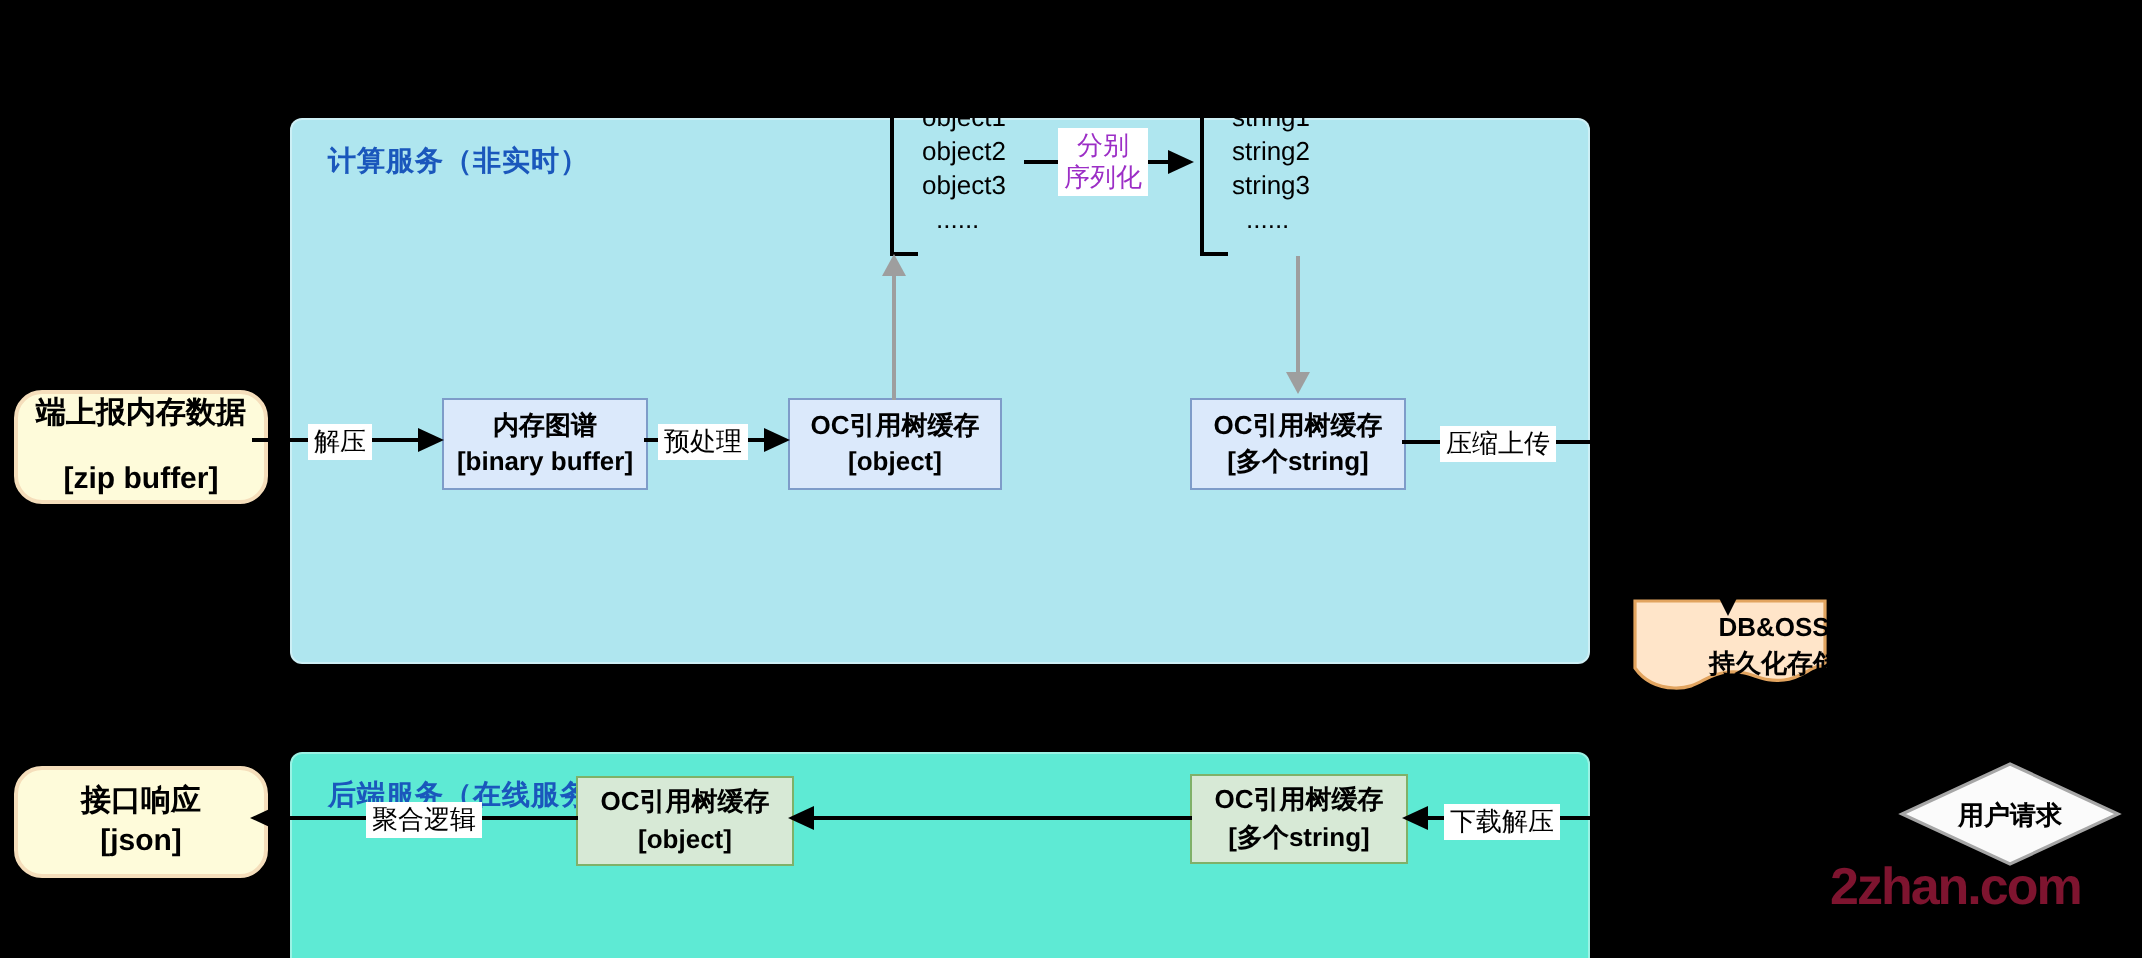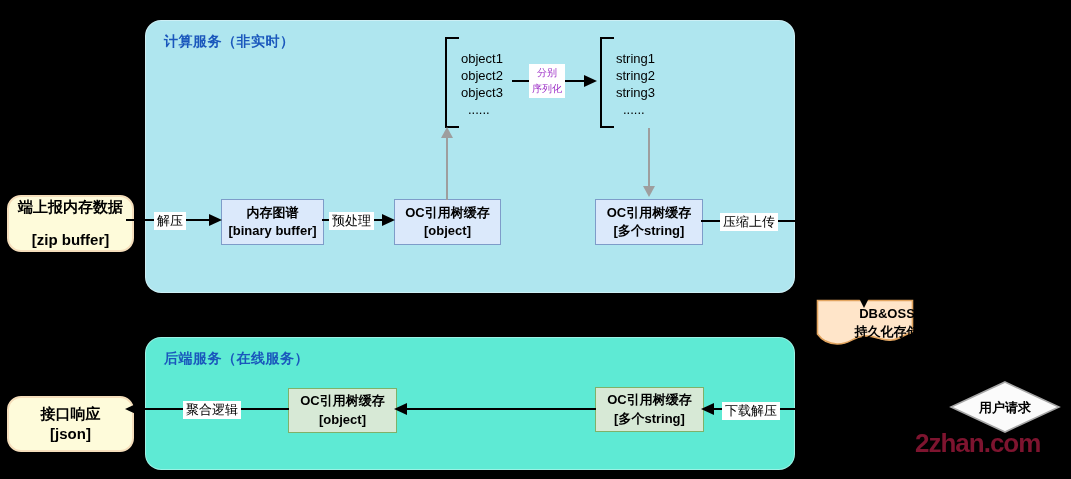--- a/index.html
+++ b/index.html
@@ -1,21 +1,21 @@
 <!DOCTYPE html>
 <html><head>
 <meta charset="utf-8">
 <style>
   html,body{margin:0;padding:0;background:#000;}
   body{width:1071px;height:479px;position:relative;overflow:hidden;
        font-family:"Liberation Sans","DejaVu Sans",sans-serif;}
   .stage{position:absolute;inset:0;}
   .abs{position:absolute;}
   
-  .container{position:absolute;border-radius:16px;border:1px solid rgba(255,255,255,.38);z-index:1;}
+  .container{position:absolute;border-radius:6px;border:1px solid rgba(255,255,255,.38);z-index:1;margin-top:39px;}
   .container-title{position:absolute;left:18px;top:12px;font-size:14px;font-weight:600;
        color:#1A57BC;letter-spacing:.5px;white-space:nowrap;}
   
   .node{position:absolute;z-index:2;display:flex;flex-direction:column;align-items:center;
        justify-content:center;text-align:center;color:#000;font-weight:bold;line-height:1.4;}
   .node-blue{background:#DBE9FB;border:1px solid #7E9CC9;font-size:13px;}
   .node-green{background:#D7E9D6;border:1.5px solid #7FB169;font-size:13px;}
   .node-yellow{background:#FEFBDA;border:2px solid #F5DEBB;border-radius:14px;font-size:15px;line-height:1.35;}
   
   .hline{position:absolute;height:2px;background:#000;z-index:3;}
@@ -23,21 +23,21 @@
   .gray{background:#9E9E9E;}
   .arr{position:absolute;width:0;height:0;z-index:3;}
   .arr-r{border-top:6px solid transparent;border-bottom:6px solid transparent;border-left:13px solid #000;}
   .arr-l{border-top:6px solid transparent;border-bottom:6px solid transparent;border-right:13px solid #000;}
   .arr-u{border-left:6px solid transparent;border-right:6px solid transparent;border-bottom:11px solid #9E9E9E;}
   .arr-d-gray{border-left:6px solid transparent;border-right:6px solid transparent;border-top:11px solid #9E9E9E;}
   .arr-d{border-left:6px solid transparent;border-right:6px solid transparent;border-top:12px solid #000;}
   
   .edge-label{position:absolute;z-index:4;background:#fff;color:#000;font-size:13px;
        padding:1px 3px;white-space:nowrap;line-height:1.2;}
-  .purple-label{position:absolute;z-index:4;background:#fff;color:#9C2EC6;font-size:10px;
+  .purple-label{position:absolute;z-index:4;background:#fff;color:#9C2EC6;font-size:13px;
        padding:1px 3px;text-align:center;line-height:16px;white-space:nowrap;}
   
   .bracket{position:absolute;z-index:2;width:12px;border-left:2px solid #000;
        border-top:2px solid #000;border-bottom:2px solid #000;}
   .list{position:absolute;z-index:2;color:#000;font-size:13px;line-height:17px;white-space:nowrap;}
   .list .dots{padding-left:7px;}
   
   .shape-text{position:absolute;z-index:3;width:100%;text-align:center;font-weight:bold;
        font-size:13px;color:#000;line-height:1.35;}
   .watermark{position:absolute;z-index:5;font-size:26px;font-weight:800;color:#7E142F;
@@ -102,21 +102,21 @@
   <div class="arr arr-l" style="left:394px;top:403px;"></div>
 
   <div class="hline" style="left:136px;top:408px;width:153px;"></div>
   <div class="arr arr-l" style="left:125px;top:403px;"></div>
 
   <div class="node node-yellow" style="left:7px;top:195px;width:123px;height:53px;gap:12px;">
     <span>端上报内存数据</span>
     <span>[zip buffer]</span>
   </div>
 
-  <div class="node node-yellow" style="left:7px;top:396px;width:123px;height:52px;">
+  <div class="node node-yellow" style="left:7px;top:383px;width:123px;height:52px;">
     <span>接口响应</span>
     <span>[json]</span>
   </div>
 
   <div class="node node-blue" style="left:221px;top:199px;width:101px;height:44px;">
     <span>内存图谱</span>
     <span>[binary buffer]</span>
   </div>
 
   <div class="node node-blue" style="left:394px;top:199px;width:105px;height:44px;">

